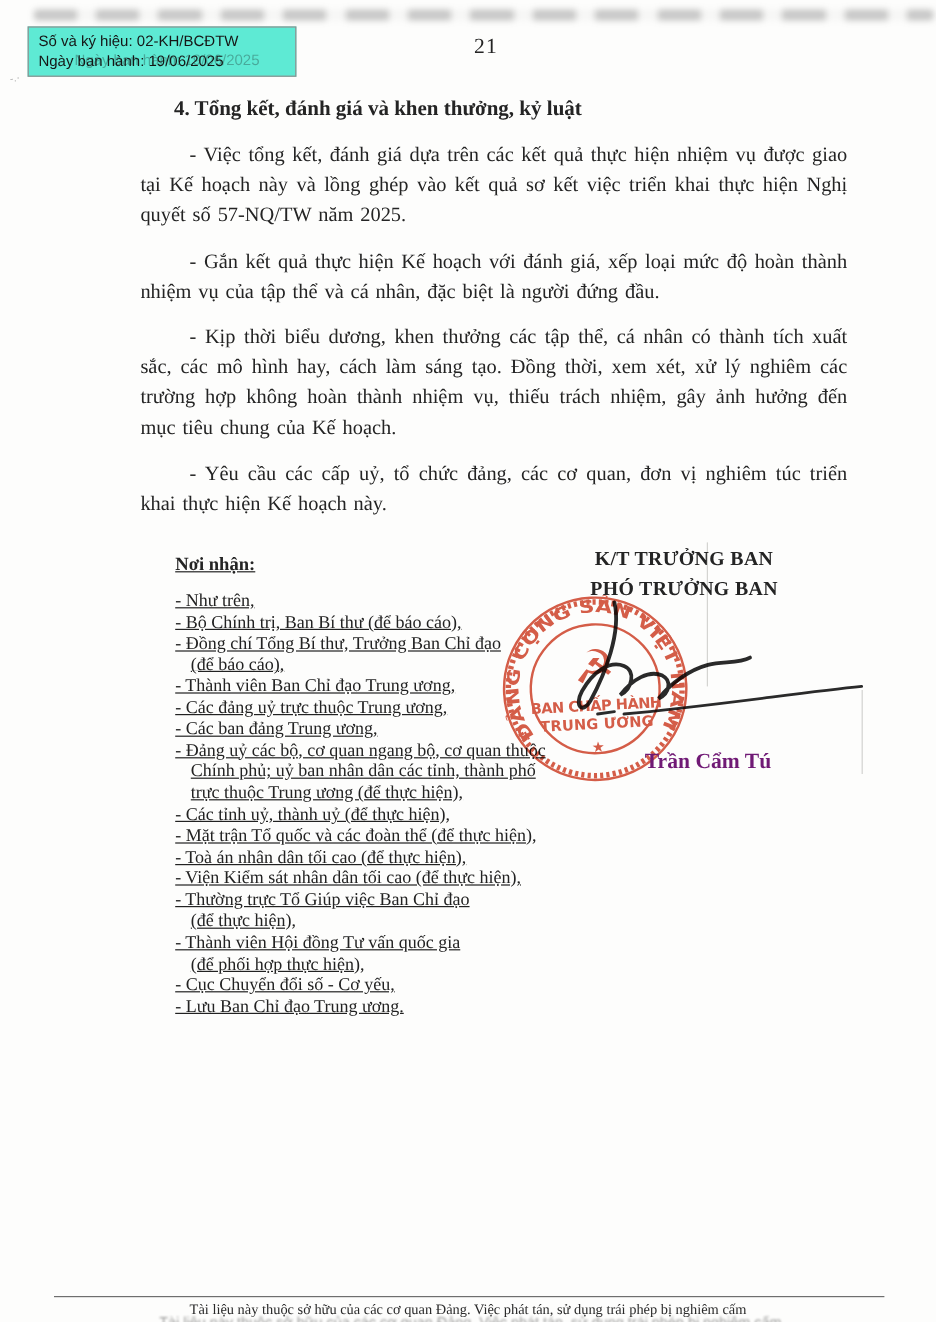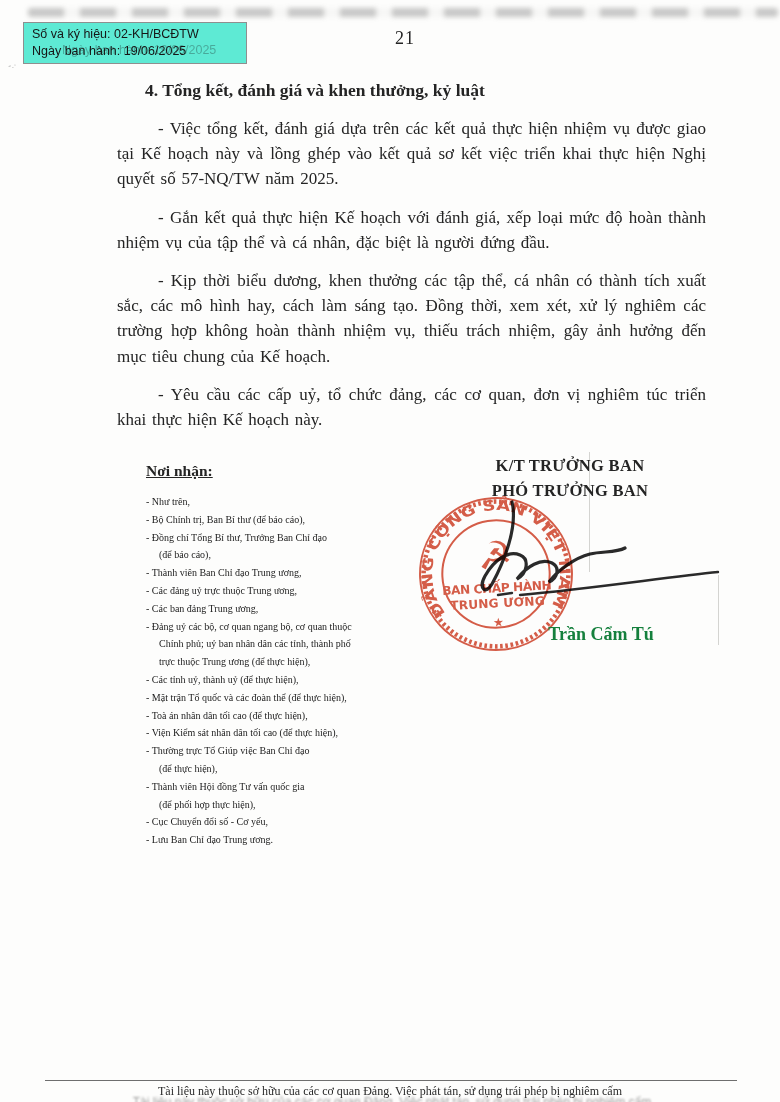--- a/index.html
+++ b/index.html
@@ -53,32 +53,32 @@
     text-align:justify;text-indent:41px;word-spacing:1.5px;
   }
 
   
   .recipients{position:absolute;left:102px;top:462px;width:345px;margin-left:44px;}
   .recipients .label{
     font-weight:bold;font-size:15.5px;text-decoration:underline;
     margin-bottom:13px;
   }
   .recipients .line{
-    font-size:10px;line-height:17.8px;white-space:nowrap;color:#222;
+    font-size:15px;line-height:17.8px;white-space:nowrap;color:#222;text-decoration:underline;
   }
   .recipients .line.cont{padding-left:13px;}
 
   
   .sign-block{
     position:absolute;left:420px;top:453px;width:300px;text-align:center;
     font-weight:bold;font-size:16.5px;line-height:25px;letter-spacing:.3px;
   }
   .signer-name{
-    position:absolute;left:481px;top:624px;width:240px;text-align:center;
-    font-weight:bold;font-size:18px;color:#15803d;
+    position:absolute;left:470px;top:624px;width:240px;text-align:center;
+    font-weight:bold;font-size:18px;color:#701a75;
   }
 
   
   .stamp{
     position:absolute;left:416px;top:494px;width:160px;height:160px;
     opacity:.88;transform:rotate(-3deg);mix-blend-mode:multiply;
   }
   .stamp svg{width:100%;height:100%;}
   .stamp text{font-family:"DejaVu Sans",sans-serif;}
 

